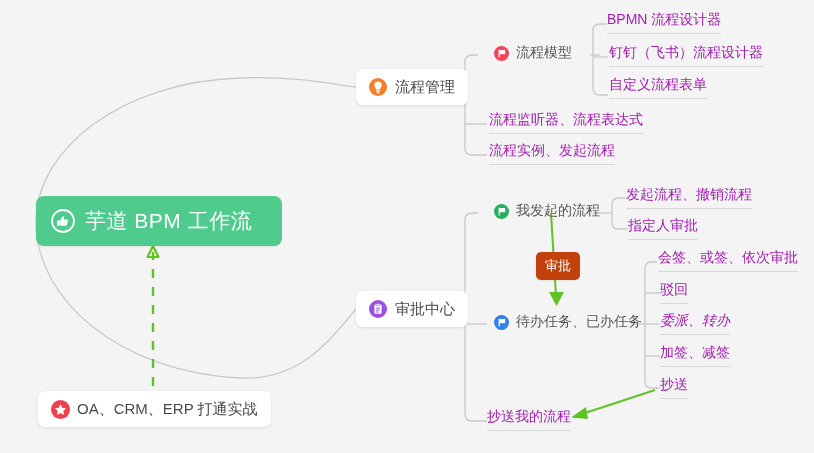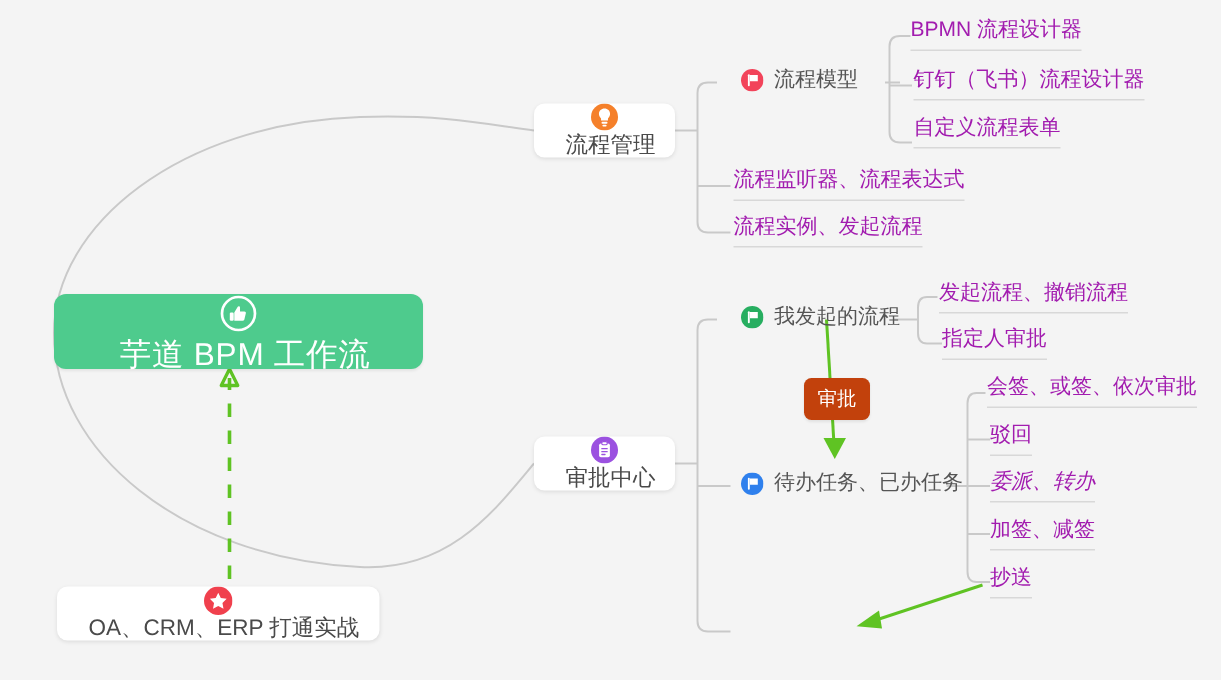--- a/index.html
+++ b/index.html
@@ -35,42 +35,40 @@
     top: 196px;
     width: 246px;
     height: 50px;
     background: #4ecb8d;
     border-radius: 8px;
     display: flex;
     align-items: center;
     box-sizing: border-box;
     padding: 0 14px;
     box-shadow: 0 1px 2px rgba(0,0,0,0.07);
-    flex-direction: column;
   }
   .root-label {
     color: #ffffff;
     font-size: 21px;
     letter-spacing: 0.5px;
     margin-left: 9px;
     white-space: nowrap;
   }
 
   
   .card-node {
     position: absolute;
     background: #ffffff;
     border-radius: 7px;
     display: flex;
     align-items: center;
     box-sizing: border-box;
     padding: 0 13px;
     height: 36px;
     box-shadow: 0 1px 3px rgba(0,0,0,0.10);
-    flex-direction: column;
   }
   .card-label {
     color: #4a4a4a;
     font-size: 15px;
     margin-left: 8px;
     white-space: nowrap;
   }
 
   #node-process-mgmt { left: 356px; top: 69px; }
   #node-approval-center { left: 356px; top: 291px; }
@@ -269,16 +267,17 @@
 
   <div class="leaf" style="left:626px; top:186px;">发起流程、撤销流程</div>
   <div class="leaf" style="left:628px; top:217px;">指定人审批</div>
 
   <div class="leaf" style="left:658px; top:249px;">会签、或签、依次审批</div>
   <div class="leaf" style="left:660px; top:281px;">驳回</div>
   <div class="leaf" style="left:660px; top:312px;font-style:italic;">委派、转办</div>
   <div class="leaf" style="left:660px; top:344px;">加签、减签</div>
   <div class="leaf" style="left:660px; top:376px;">抄送</div>
 
+  <div class="leaf" style="left:487px; top:408px;">抄送我的流程</div>
 
   <div class="badge" id="badge-approve">审批</div>
 
 </div>
 
 </body></html>

